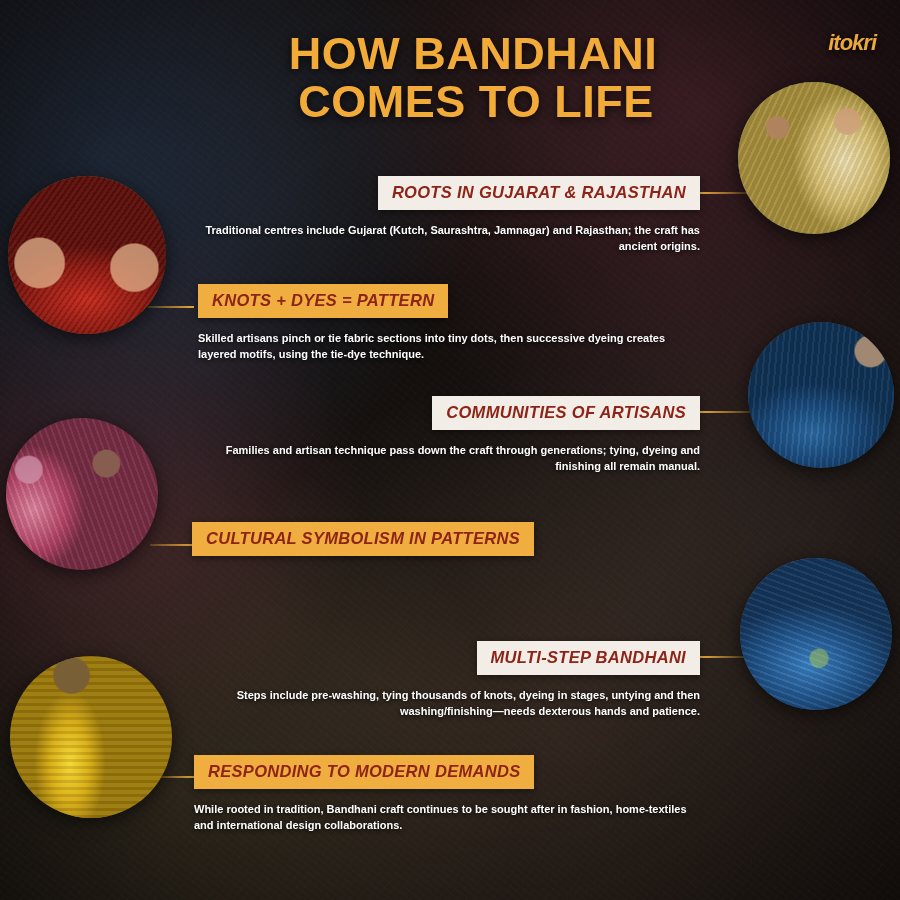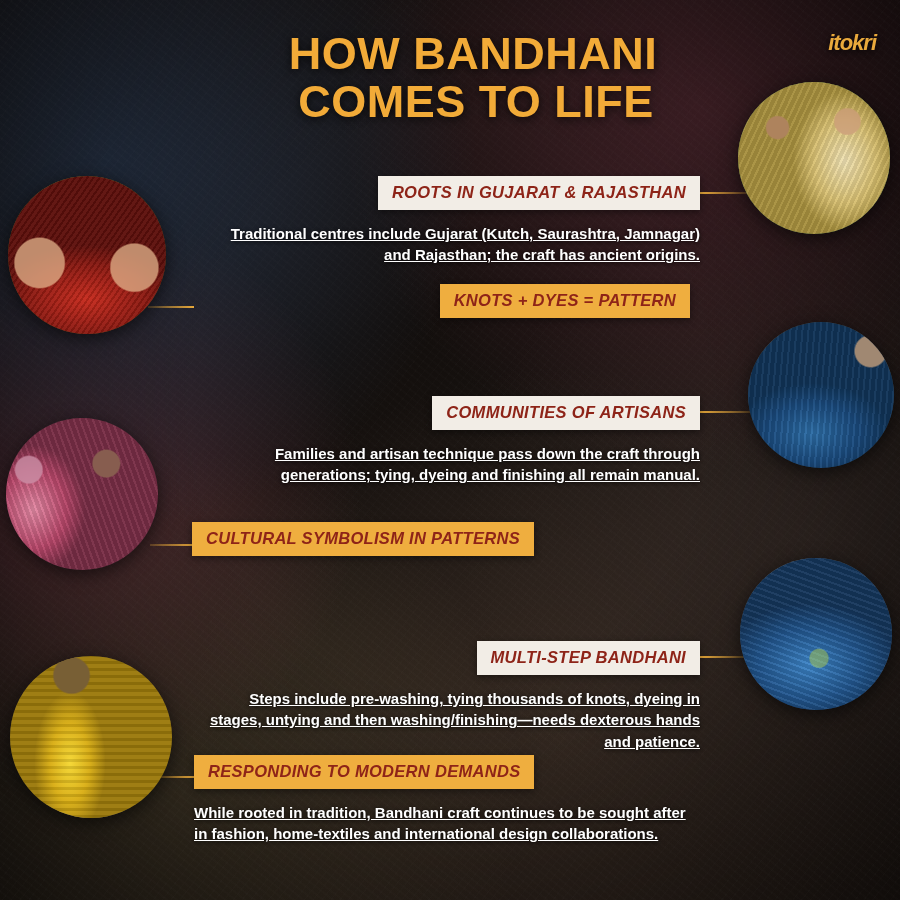--- a/index.html
+++ b/index.html
@@ -185,22 +185,22 @@
   .sec{position:absolute;z-index:7;}
   .label{
     display:inline-block;padding:7px 14px 8px;
     font-size:16.5px;font-weight:800;font-style:italic;letter-spacing:.3px;
     color:#8E2418;white-space:nowrap;
     box-shadow:0 2px 7px rgba(0,0,0,.45);
   }
   .label.cream{background:#F2EDE6;margin-left:44px;}
   .label.amber{background:#EFAE3F;}
   .body{
-    margin-top:13px;color:#FFFFFF;font-size:15px;font-weight:700;
-    line-height:1.42;text-shadow:0 1px 4px rgba(0,0,0,.85);text-decoration:underline;
+    margin-top:13px;color:#FFFFFF;font-size:11px;font-weight:700;
+    line-height:1.42;text-shadow:0 1px 4px rgba(0,0,0,.85);
   }
   .ta-r{text-align:right;}
   .ta-l{text-align:left;}
 </style>
 </head>
 <body>
 
 <div class="canvas">
 
   <div class="circle" style="left:738px;top:82px;width:152px;height:152px;">
@@ -262,22 +262,23 @@
     <span class="l1">HOW BANDHANI</span>
     <span class="l2">COMES TO LIFE</span>
   </div>
   <div class="logo">itokri</div>
 
   <div class="sec ta-r" style="left:200px;top:176px;width:500px;">
     <div class="label cream">ROOTS IN GUJARAT &amp; RAJASTHAN</div>
     <div class="body">Traditional centres include Gujarat (Kutch, Saurashtra, Jamnagar) and Rajasthan; the craft has ancient origins.</div>
   </div>
 
-  <div class="sec ta-l" style="left:190px;top:284px;width:500px;text-align:right;">
+  <div class="sec ta-l" style="left:198px;top:284px;width:500px;">
     <div class="label amber">KNOTS + DYES = PATTERN</div>
+    <div class="body">Skilled artisans pinch or tie fabric sections into tiny dots, then successive dyeing creates layered motifs, using the tie-dye technique.</div>
   </div>
 
   <div class="sec ta-r" style="left:200px;top:396px;width:500px;">
     <div class="label cream">COMMUNITIES OF ARTISANS</div>
     <div class="body">Families and artisan technique pass down the craft through generations; tying, dyeing and finishing all remain manual.</div>
   </div>
 
   <div class="sec ta-l" style="left:192px;top:522px;width:500px;">
     <div class="label amber">CULTURAL SYMBOLISM IN PATTERNS</div>
   </div>

